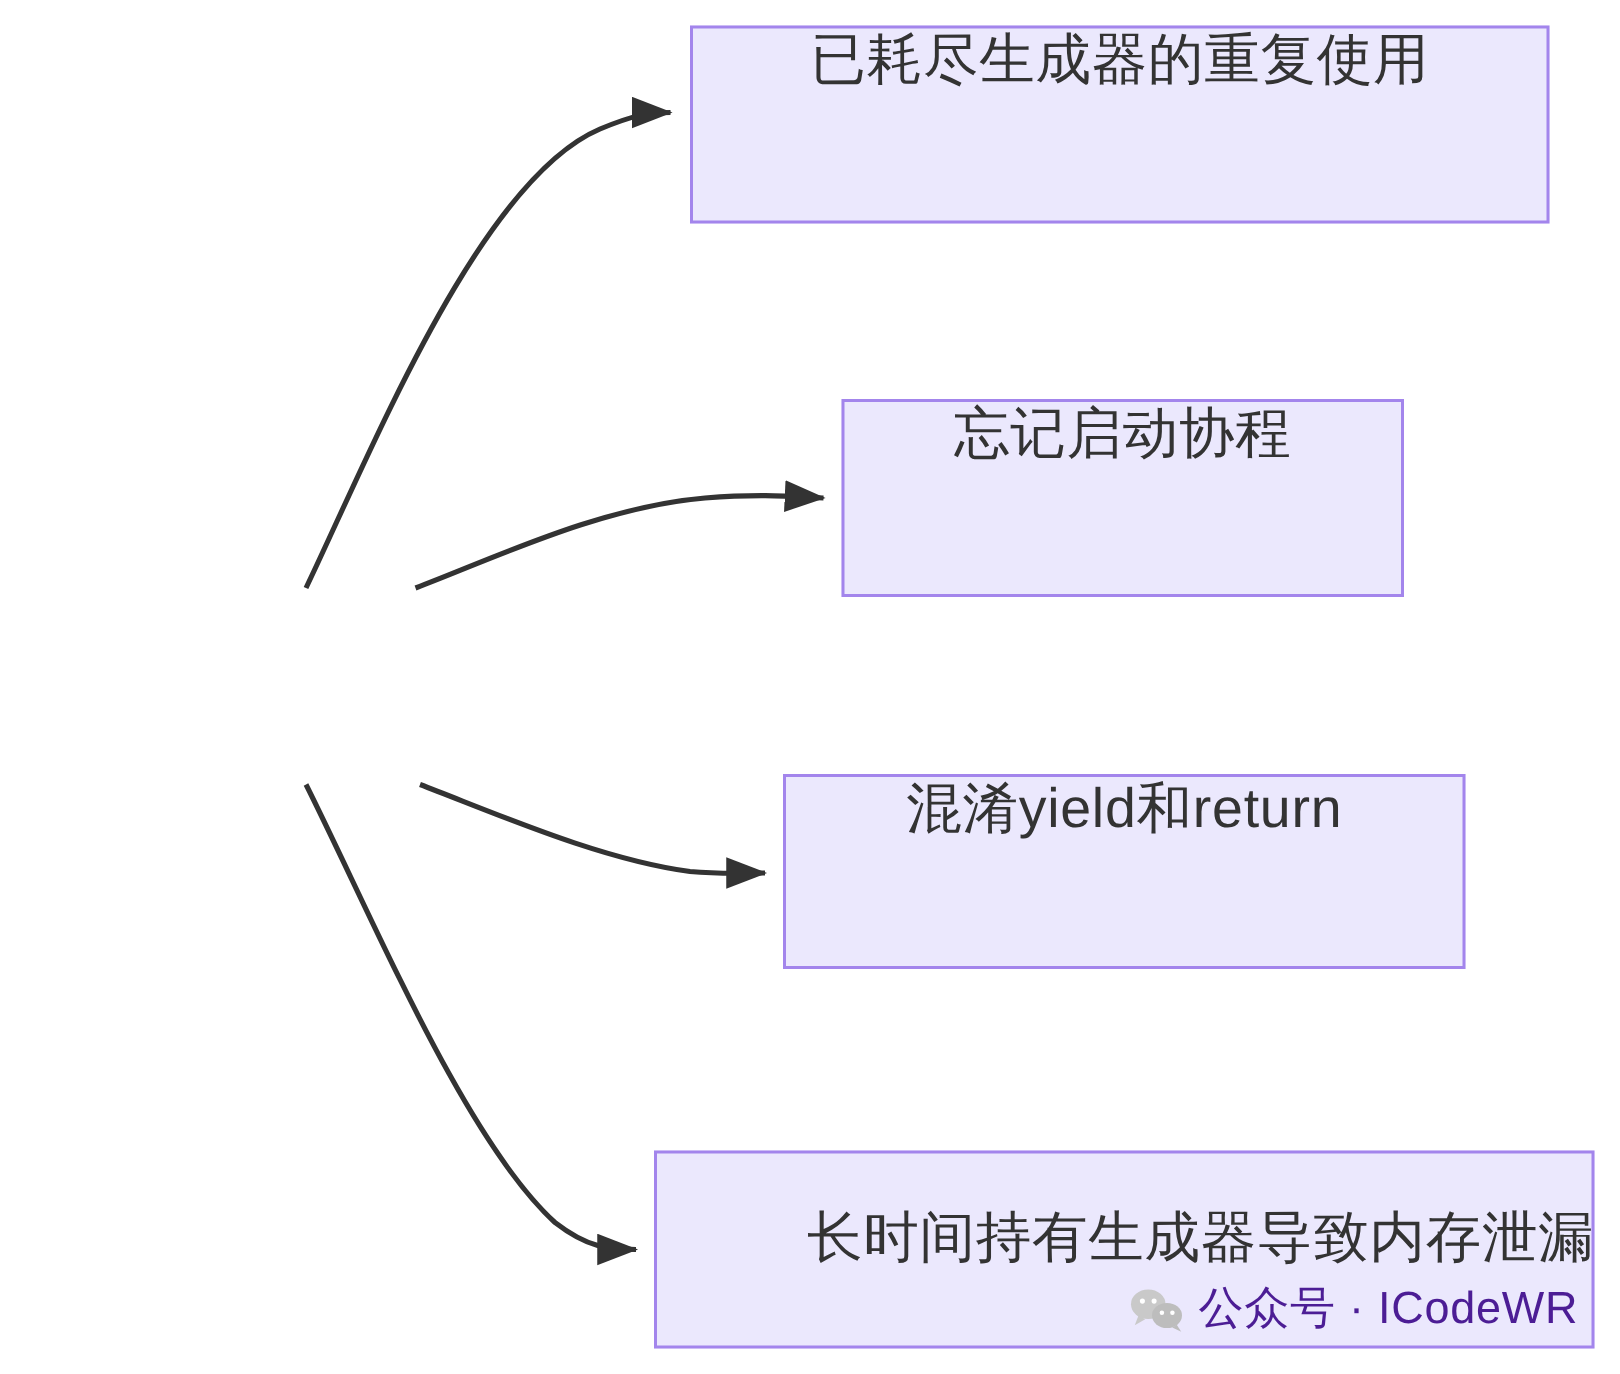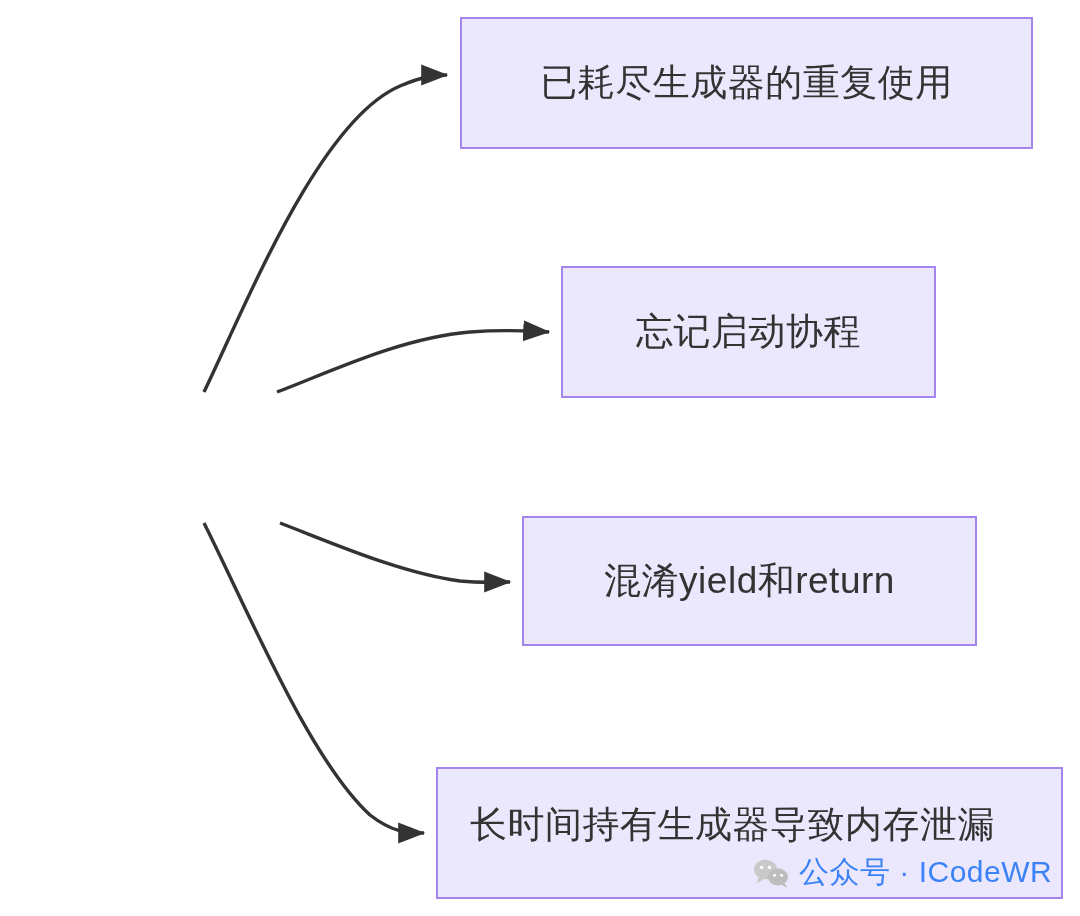--- a/index.html
+++ b/index.html
@@ -25,21 +25,20 @@
     width: 1080px;
     height: 916px;
     pointer-events: none;
   }
   .node {
     position: absolute;
     box-sizing: border-box;
     background: #ebe8fd;
     border: 2px solid #a385ec;
     display: flex;
-    align-items: center;
     justify-content: center;
     overflow: hidden;
     white-space: nowrap;
   }
   .node-label {
     font-size: 37px;
     color: #333333;
     line-height: 1.15;
     letter-spacing: 0.5px;
     font-weight: 400;
@@ -72,21 +71,21 @@
     width: 455px;
     height: 130px;
   }
   
   #node-child-3 {
     left: 436px;
     top: 767px;
     width: 627px;
     height: 132px;
     justify-content: flex-start;
-    padding-left: 32px;
+    padding-left: 100px;
   }
   #node-child-3 .node-label {
     align-self: center;
     position: relative;
     top: -8px;
   }
   
   #watermark {
     position: absolute;
     left: 752px;
@@ -94,21 +93,21 @@
     display: flex;
     align-items: center;
     gap: 9px;
     color: #b0b0b0;
     font-size: 30px;
     letter-spacing: 0.5px;
     white-space: nowrap;
     pointer-events: none;
   }
   #watermark .wm-text {
-    color: #3b82f6;
+    color: #4c1d95;
   }
   .wm-logo {
     display: block;
   }
 </style>
 </head>
 <body>
 
 <div id="canvas">
 

